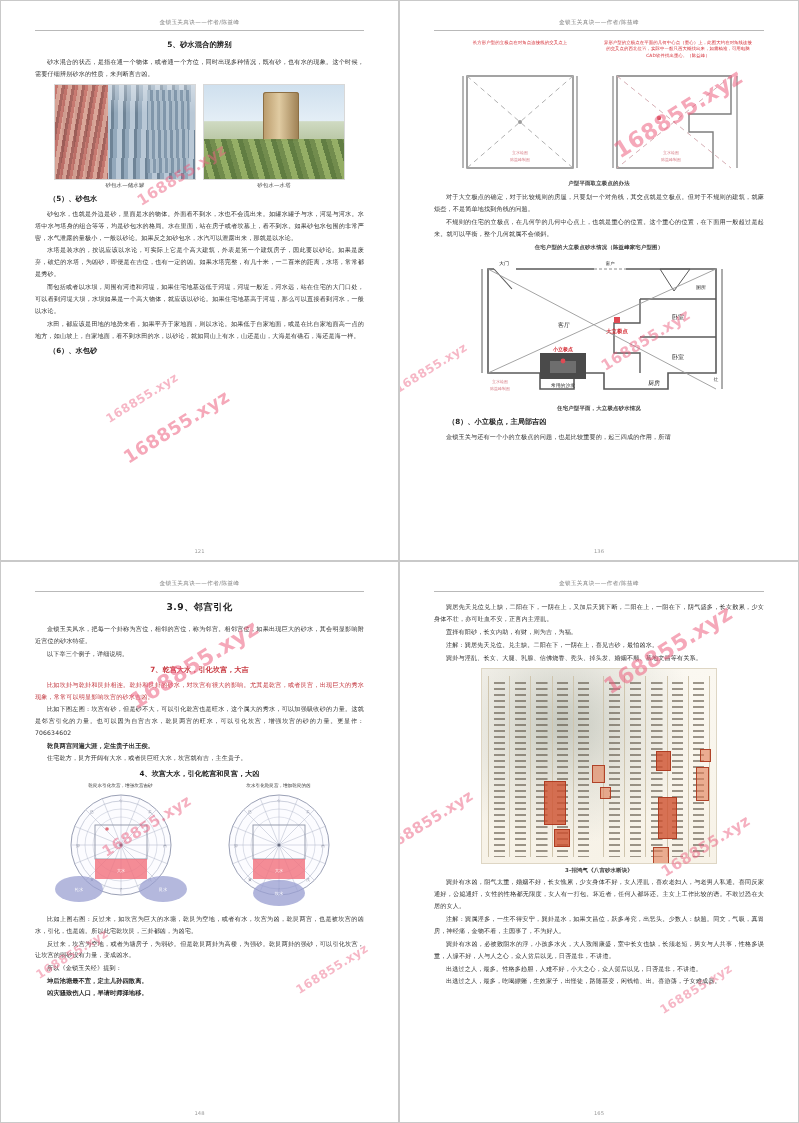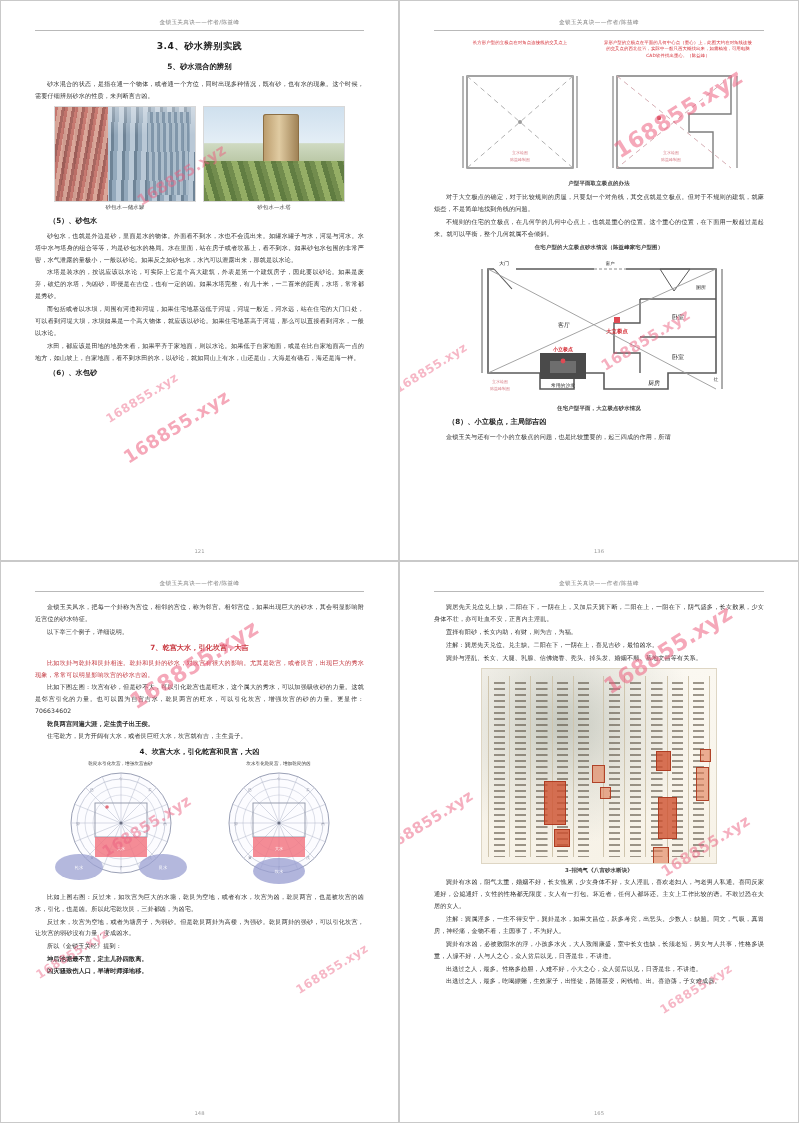--- a/index.html
+++ b/index.html
@@ -193,21 +193,20 @@
 <body>
 
 <div class="sheet">
 
   <div class="page">
     <div class="wm sm" style="left:130px; top:165px;">168855.xyz</div>
     <div class="wm xs" style="left:100px; top:390px;">168855.xyz</div>
     <div class="wm" style="left:115px; top:415px; font-size:18px;">168855.xyz</div>
     <div class="page-inner">
       <div class="run-head">金锁玉关真诀——作者/陈益峰</div>
-      <div class="sec-title">3.4、砂水辨别实践</div>
       <div class="sub-title">5、砂水混合的辨别</div>
       <p class="body">砂水混合的状态，是指在通一个物体，或者通一个方位，同时出现多种情况，既有砂，也有水的现象。这个时候，需要仔细辨别砂水的性质，来判断言吉凶。</p>
 
       <div class="photo-row">
         <div class="photo ph-building"></div>
         <div class="photo ph-tower"></div>
       </div>
       <div class="cap-row">
         <div class="caption">砂包水—储水罐</div>
         <div class="caption">砂包水—水塔</div>
@@ -317,20 +316,21 @@
     <div class="pagenum">136</div>
   </div>
 
   <div class="page">
     <div class="wm" style="left:120px; top:90px;">168855.xyz</div>
     <div class="wm sm" style="left:95px; top:255px;">168855.xyz</div>
     <div class="wm xs" style="left:30px; top:385px;">168855.xyz</div>
     <div class="wm xs" style="left:290px; top:400px;">168855.xyz</div>
     <div class="page-inner">
       <div class="run-head">金锁玉关真诀——作者/陈益峰</div>
+      <div class="sec-title">3.9、邻宫引化</div>
       <p class="body">金锁玉关风水，把每一个卦称为宫位，相邻的宫位，称为邻宫。相邻宫位，如果出现巨大的砂水，其会明显影响附近宫位的砂水特征。</p>
       <p class="body">以下举三个例子，详细说明。</p>
       <div class="lead-title red center">7、乾宫大水，引化坎宫，大吉</div>
       <p class="body red">比如坎卦与乾卦和艮卦相连。乾卦和艮卦的砂水，对坎宫有很大的影响。尤其是乾宫，或者艮宫，出现巨大的秀水现象，常常可以明显影响坎宫的砂水吉凶。</p>
       <p class="body">比如下图左图：坎宫有砂，但是砂不大，可以引化乾宫也是旺水，这个属大的秀水，可以加强吸收砂的力量。这就是邻宫引化的力量。也可以因为自宫吉水，乾艮两宫的旺水，可以引化坎宫，增强坎宫的砂的力量。更显作：706634602</p>
       <p class="verse">乾良两宫同遍大涯，定生贵子出王侯。</p>
       <p class="body">住宅乾方，艮方开阔有大水，或者艮巨旺大水，坎宫就有吉，主生贵子。</p>
       <div class="lead-title center">4、坎宫大水，引化乾宫和艮宫，大凶</div>
 
       <div class="comp-pair">

